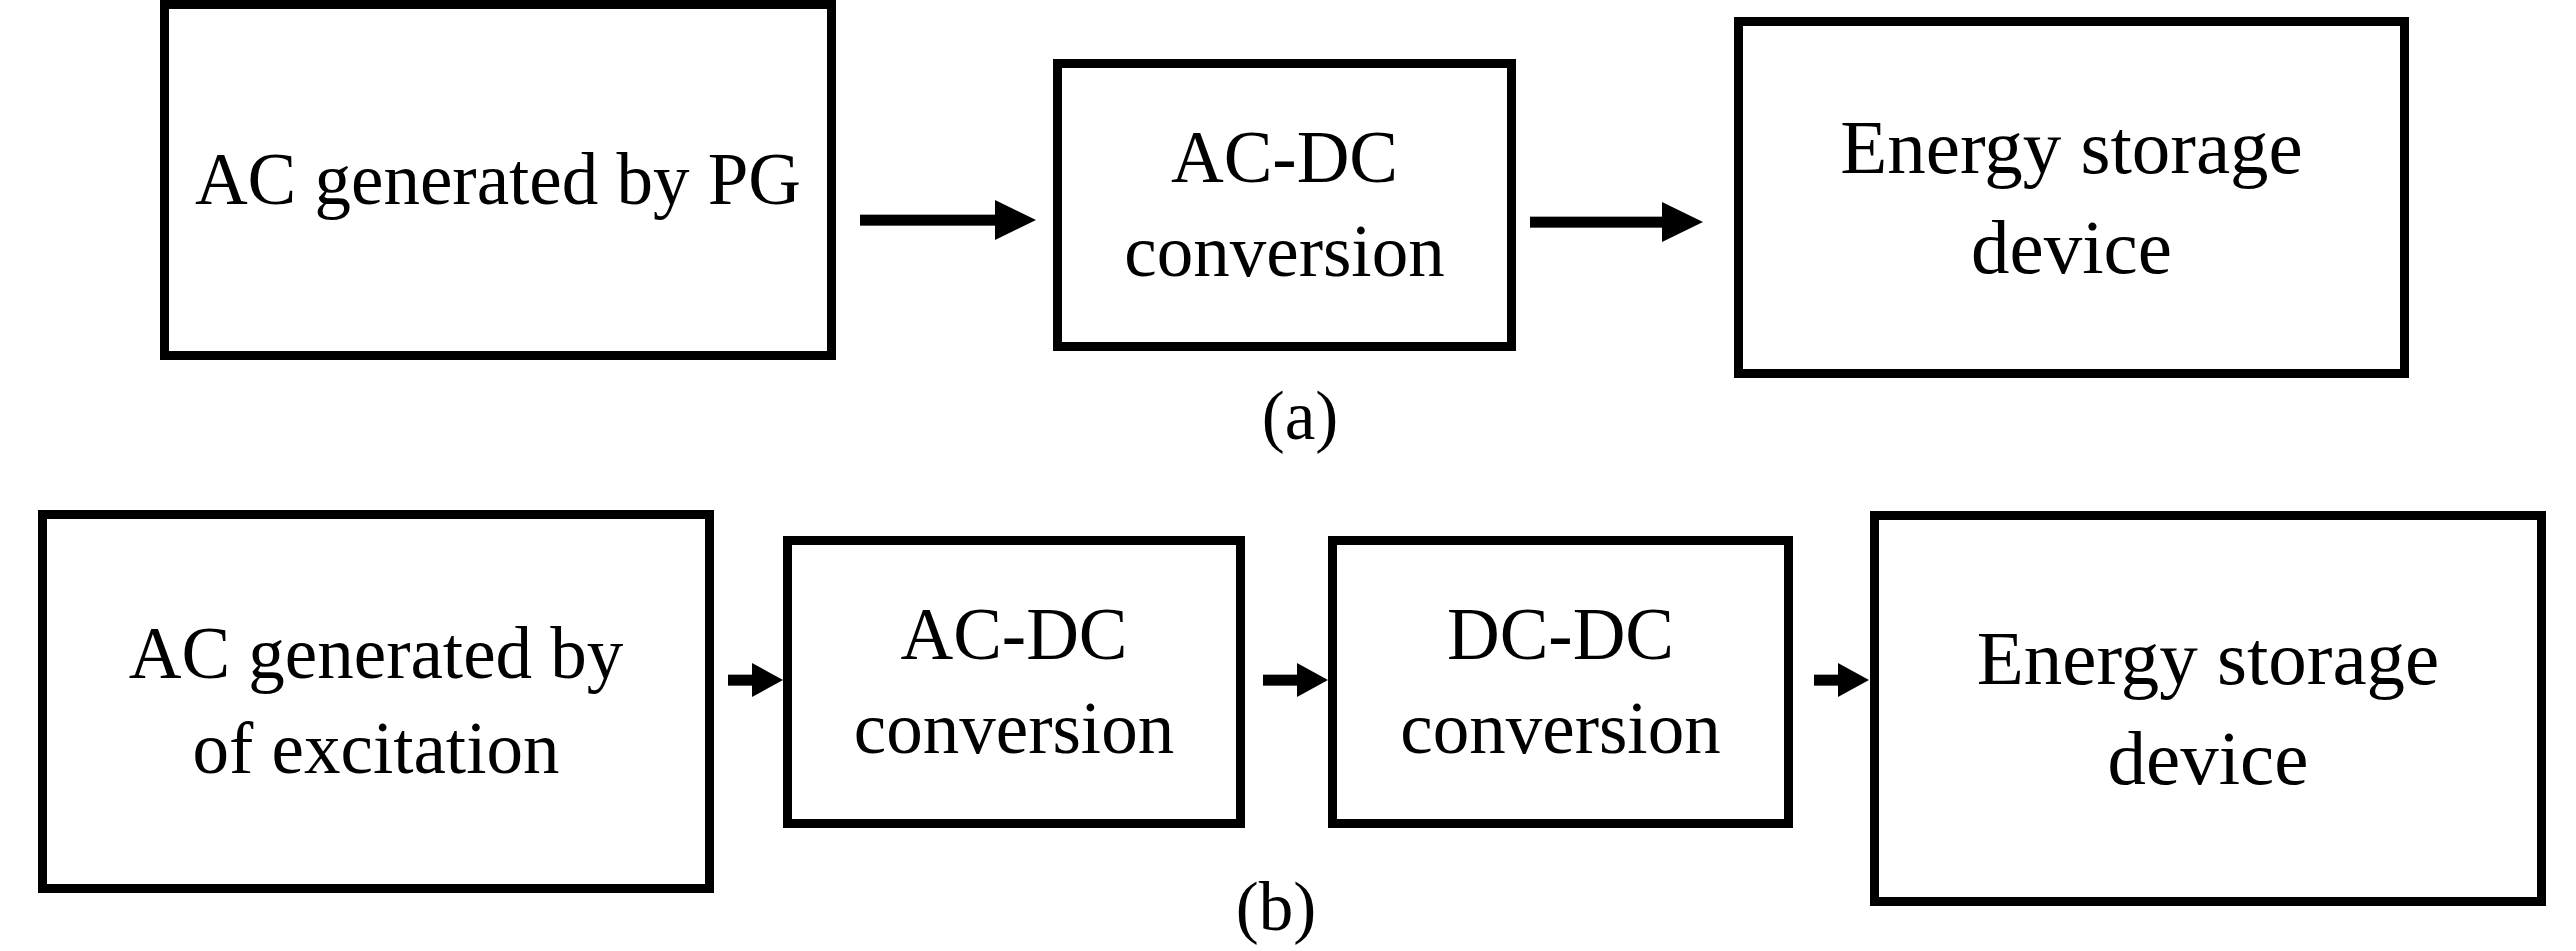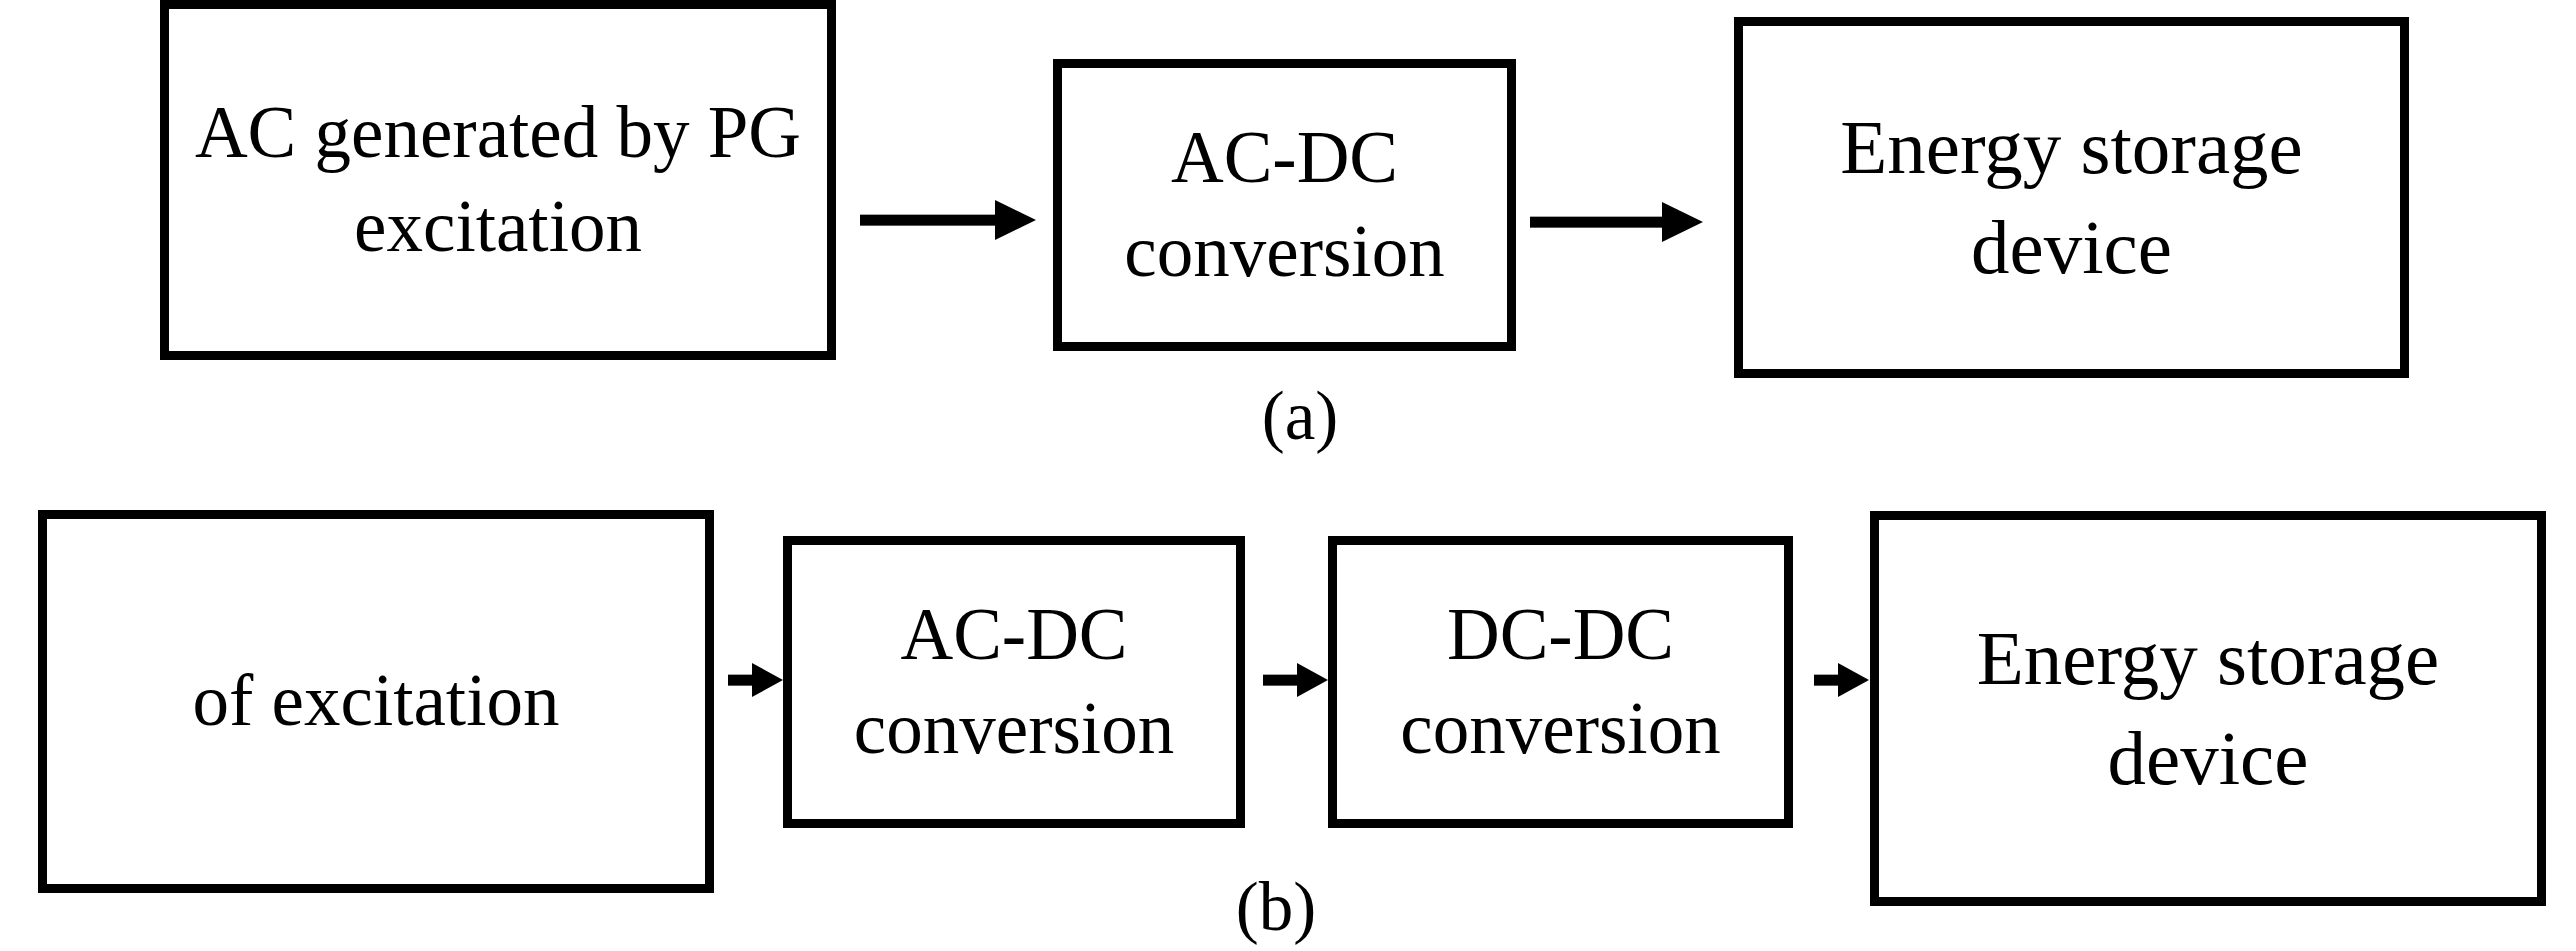--- a/index.html
+++ b/index.html
@@ -83,21 +83,20 @@
   #label-b { left: 1176px; top: 873px; }
 </style>
 </head>
 <body>
 
 <div class="canvas" style="--ink: #000000; --bg: #ffffff;">
 
   <div>
     <div class="box" id="box-a1">
       <div class="line">AC generated by PG</div>
-      <div class="line">excitation</div>
     </div>
 
     <div class="arrow arrow-long" id="arrow-a1">
       <div class="shaft"></div>
       <div class="head"></div>
     </div>
 
     <div class="box" id="box-a2">
       <div class="line">AC-DC</div>
       <div class="line">conversion</div>
@@ -111,20 +110,21 @@
     <div class="box" id="box-a3">
       <div class="line">Energy storage</div>
       <div class="line">device</div>
     </div>
 
     <div class="fig-label" id="label-a">(a)</div>
   </div>
 
   <div>
     <div class="box" id="box-b1">
+      <div class="line">AC generated by</div>
       <div class="line">of excitation</div>
     </div>
 
     <div class="arrow arrow-short" id="arrow-b1">
       <div class="shaft"></div>
       <div class="head"></div>
     </div>
 
     <div class="box" id="box-b2">
       <div class="line">AC-DC</div>

